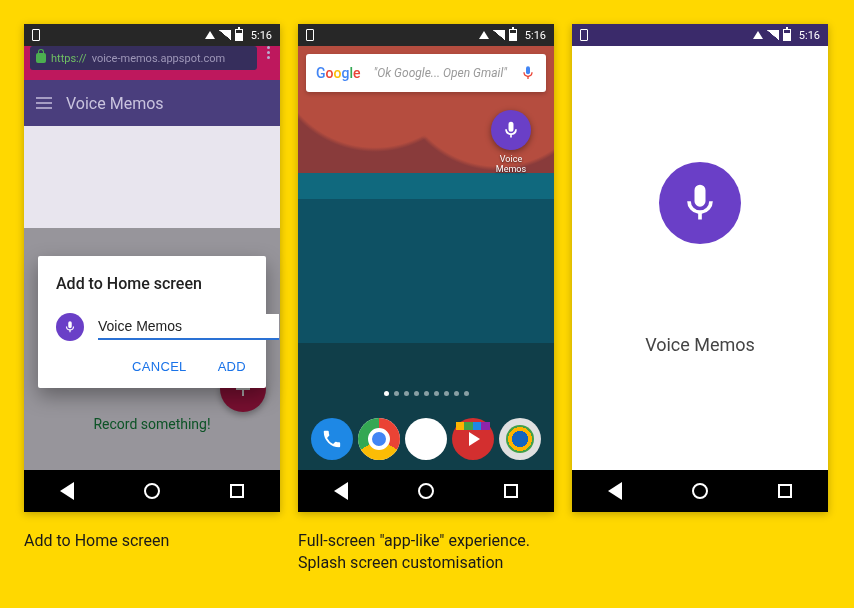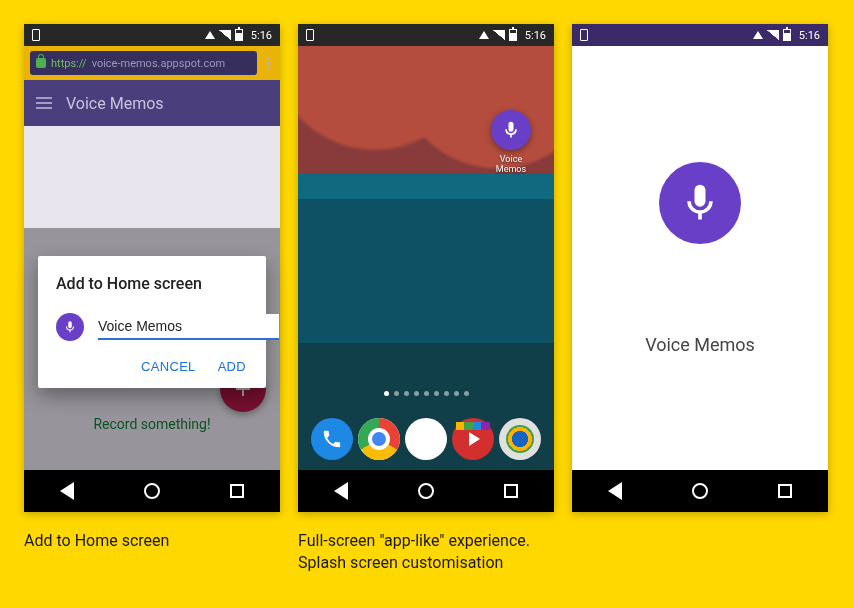--- a/index.html
+++ b/index.html
@@ -57,21 +57,21 @@
     justify-content:space-around;
   }
   .navbar .nbtn { width:20px;height:20px; display:flex;align-items:center;justify-content:center;}
   .nback { width:0;height:0;border-top:9px solid transparent;border-bottom:9px solid transparent;border-right:14px solid #fff;}
   .nhome { width:16px;height:16px;border:2px solid #fff;border-radius:50%;}
   .nrecent{ width:14px;height:14px;border:2px solid #fff;}
 
   
   .p1-body { flex:1; background:#e8e5ee; position:relative; }
   .url-bar {
-    height:34px; background:#eab308; display:flex; align-items:center; padding:0 6px; gap:6px;
+    height:34px; background:#be185d; display:flex; align-items:flex-start; padding:0 6px; gap:6px;
   }
   .url-field {
     flex:1; height:24px; background:#362e5c; border-radius:3px; display:flex; align-items:center; padding:0 6px; gap:5px;
     color:#9e97b8; font-size:11px; overflow:hidden; white-space:nowrap;
   }
   .lock-ic{width:10px;height:10px;background:#4caf50;border-radius:2px;position:relative;}
   .lock-ic::before{content:"";position:absolute;top:-4px;left:2px;width:4px;height:4px;border:1px solid #4caf50;border-radius:3px 3px 0 0;border-bottom:none;}
   .url-proto{color:#6fbf63;}
   .kebab{display:flex;flex-direction:column;gap:2px;padding:0 4px;}
   .kebab span{width:3px;height:3px;background:#b7afd2;border-radius:50%;}
@@ -88,21 +88,21 @@
   .dialog{
     position:absolute; left:14px; right:14px; top:130px;
     background:#fff; border-radius:2px; box-shadow:0 8px 20px rgba(0,0,0,.35);
     padding:18px 18px 8px;
   }
   .dialog-title{font-size:16px;color:#222;margin-bottom:20px;font-weight:500;}
   .dialog-row{display:flex;align-items:center;gap:14px;margin-bottom:6px;}
   .mic-circ{width:28px;height:28px;border-radius:50%;background:#6a3fc7;display:flex;align-items:center;justify-content:center;flex:none;}
   .mic-circ svg{width:14px;height:14px;fill:#fff;}
   .dlg-input{flex:1;border:none;border-bottom:2px solid #2a71d4;padding:4px 0;font-size:14px;outline:none;color:#222;}
-  .dialog-actions{display:flex;justify-content:flex-end;gap:22px;padding:12px 2px 6px;}
+  .dialog-actions{display:flex;justify-content:flex-end;gap:31px;padding:12px 2px 6px;}
   .dlg-btn{color:#1a73e8;font-size:13px;font-weight:500;letter-spacing:.3px;background:none;border:none;cursor:pointer;}
 
   
   .p2-body{flex:1;position:relative;background:#163b3f;overflow:hidden;}
   .wall{position:absolute;inset:0;
     background:
       radial-gradient(circle at 30% 0%, #b94c3d 0 22%, transparent 23%),
       radial-gradient(circle at 78% 5%, #b94c3d 0 22%, transparent 23%),
       linear-gradient(180deg,#8c3a3a 0 30%, #0c6a80 30% 36%, #0b5266 36% 70%, #0e3e4a 70% 100%);
     filter: saturate(.95);
@@ -240,20 +240,28 @@
         <span class="tri"></span>
         <span class="sig"></span>
         <span class="bat"></span>
         <span class="time">5:16</span>
       </div>
     </div>
 
     <div class="p2-body">
       <div class="wall"></div>
 
+      <div class="searchbar">
+        <span class="g-logo"><span class="g-b">G</span><span class="g-r">o</span><span class="g-y">o</span><span class="g-b">g</span><span class="g-g">l</span><span class="g-r">e</span></span>
+        <span class="search-hint">"Ok Google... Open Gmail"</span>
+        <span class="mic-color"><svg viewBox="0 0 24 24">
+              <path fill="#4285F4" d="M12 14a3 3 0 0 0 3-3V5a3 3 0 1 0-6 0v6a3 3 0 0 0 3 3z"></path>
+              <path fill="#EA4335" d="M17 11a5 5 0 0 1-10 0H5a7 7 0 0 0 6 6.9V21h2v-3.1A7 7 0 0 0 19 11z"></path>
+            </svg></span>
+      </div>
 
       <div class="home-icon">
         <div class="mic-big">
             <svg>
               <use href="#micsym"></use>
             </svg>
           </div>
         <div class="lbl">Voice Memos</div>
       </div>
 

